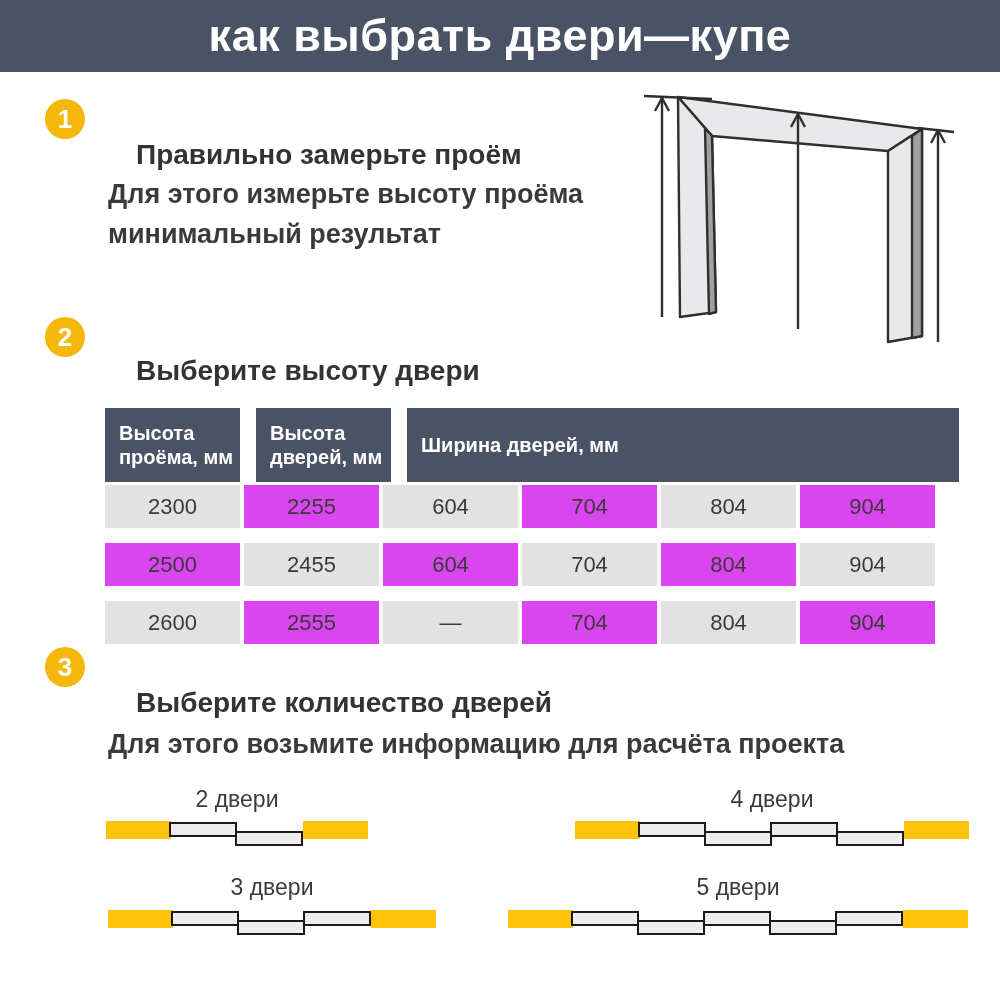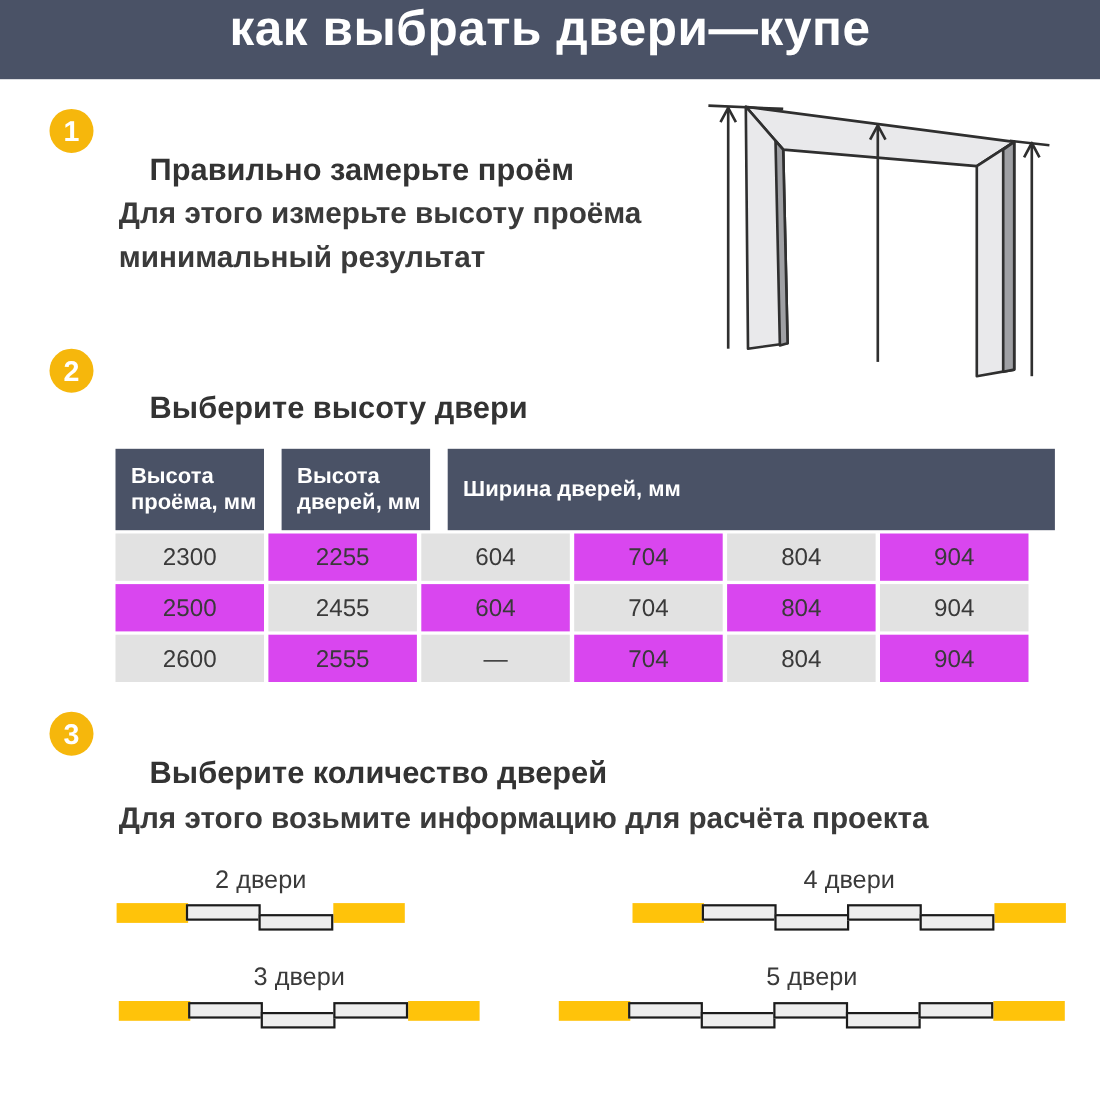--- a/index.html
+++ b/index.html
@@ -2,21 +2,21 @@
 <html style="--slate: #4a5266; --yellow: #f6b70c; --yellow-bright: #ffc30a;"><head>
 <meta charset="utf-8">
 <style>
   * { margin:0; padding:0; box-sizing:border-box; }
   html,body { background:#ffffff; }
   body { font-family:"Liberation Sans", sans-serif; color:#333; }
   .page { position:relative; width:1000px; height:1000px; background:#fff; overflow:hidden; }
 
   
   .banner { position:absolute; left:0; top:0; width:1000px; height:72px;
-            background:var(--slate); display:flex; align-items:flex-start; justify-content:center; }
+            background:var(--slate); display:flex; align-items:center; justify-content:center; }
   .banner h1 { color:#fff; font-size:45px; font-weight:700; letter-spacing:0.5px; }
 
   
   .step-circle { position:absolute; width:40px; height:40px; border-radius:50%;
                  background:var(--yellow); color:#fff; font-size:26px; font-weight:700;
                  display:flex; align-items:center; justify-content:center; }
   .c1 { left:45px; top:99px; }
   .c2 { left:45px; top:317px; }
   .c3 { left:45px; top:647px; }
 
@@ -30,21 +30,21 @@
   .b3 { top:724px; }
 
   
   .doorway { position:absolute; left:630px; top:84px; width:370px; height:266px; }
 
   
   .table { position:absolute; left:105px; top:408px; width:830px; }
   .t-head { display:grid; grid-template-columns:135px 135px 552px; gap:16px; margin-bottom:3px; }
   .t-head .hcell { background:var(--slate); color:#fff; height:74px; display:flex;
                    align-items:center; padding-left:14px; font-size:20px; font-weight:700; line-height:24px; }
-  .t-body { display:grid; grid-template-columns:repeat(6,135px); grid-auto-rows:43px; gap:3px 4px; }
+  .t-body { display:grid; grid-template-columns:repeat(6,135px); grid-auto-rows:43px; gap:15px 4px; }
   .t-body .cell { display:flex; align-items:center; justify-content:center; font-size:22px; color:#3a3a3a; }
   .t-body .shade { background:#e2e2e2; }
   .t-body .plain { background:#d946ef; }
 
   
   .diagram-label { position:absolute; text-align:center; font-size:23px; color:#3a3a3a; }
   .l2 { left:106px; top:786px; width:262px; }
   .l4 { left:575px; top:786px; width:394px; }
   .l3 { left:108px; top:874px; width:328px; }
   .l5 { left:508px; top:874px; width:460px; }

